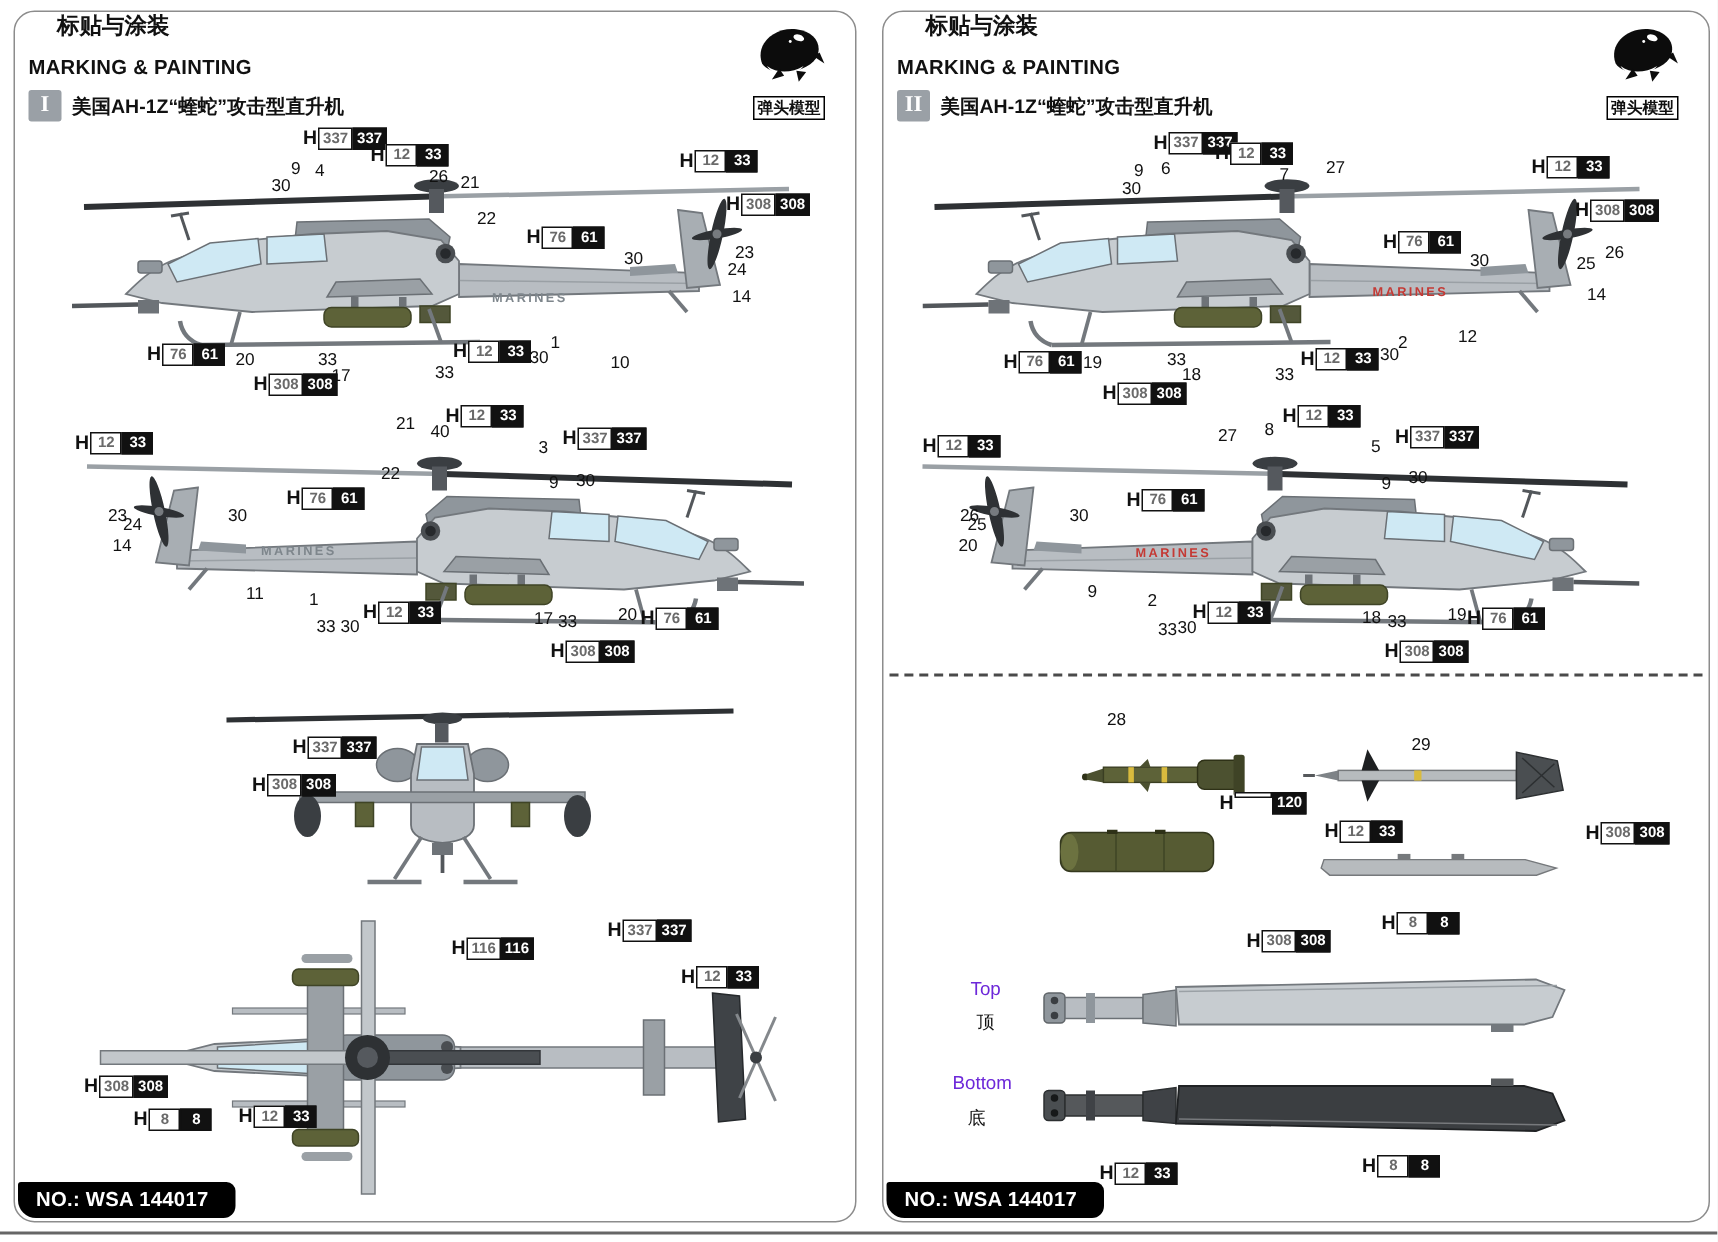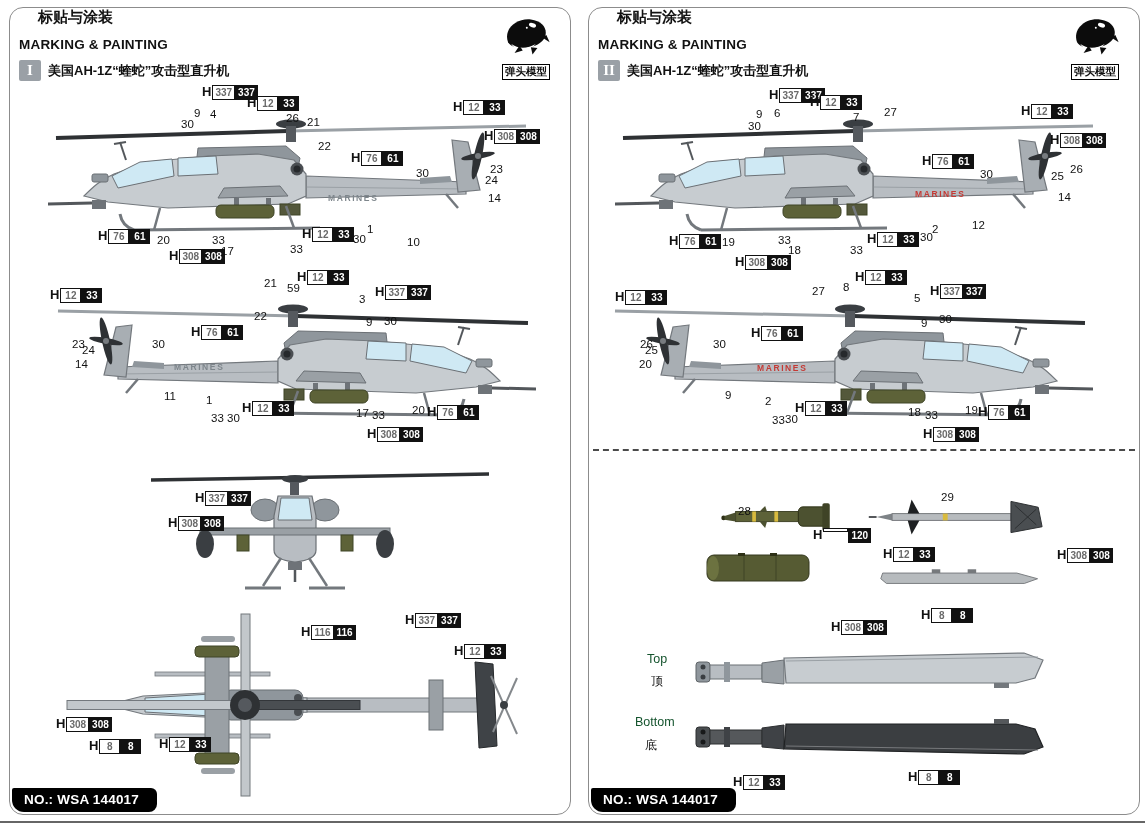--- a/index.html
+++ b/index.html
@@ -28,21 +28,21 @@
   .callout .b2{border:1.3px solid #111;background:#111;color:#fff;font-size:10px;font-weight:bold;
                line-height:11px;padding:1px 2px;min-width:15px;text-align:center;}
   .callout .b1.blank{min-width:19px;}
   .numlab{position:absolute;font-size:11.5px;color:#111;}
   .marines{position:absolute;font-size:8.5px;font-weight:bold;letter-spacing:1.6px;}
   .art{position:absolute;overflow:visible;}
   .kit-badge{position:absolute;left:2px;bottom:2px;background:#000;color:#fff;
              font-size:13.5px;font-weight:bold;letter-spacing:.2px;
              padding:4px 18px 5px 12px;border-radius:2px 6px 8px 12px;}
   .divider{position:absolute;left:4px;right:4px;top:441px;border-top:2.2px dashed #4a4a4a;}
-  .blade-lab-en{position:absolute;font-size:12.5px;color:#14532d;}
+  .blade-lab-en{position:absolute;font-size:12.5px;color:#6d28d9;}
   .blade-lab-cn{position:absolute;font-size:12px;color:#111;}
   .defs{position:absolute;width:0;height:0;overflow:hidden;}
 </style>
 </head>
 <body>
 
 <svg class="defs" aria-hidden="true">
 <defs>
   <symbol id="heli-side" viewBox="0 0 488 168">
     <line x1="8" y1="42" x2="240" y2="35" stroke="#2e3134" stroke-width="4"></line>
@@ -290,21 +290,21 @@
         </div>
         <div class="numlab" style="left: 343px; top: 225px;">30</div>
         <div class="numlab" style="left: 357px; top: 215px;">1</div>
         <div class="numlab" style="left: 397px; top: 228px;">10</div>
         <div class="callout" style="left: 287px; top: 262px;">
           <span class="h">H</span>
           <span class="b1">12</span>
           <span class="b2">33</span>
         </div>
         <div class="numlab" style="left: 254px; top: 269px;">21</div>
-        <div class="numlab" style="left: 277px; top: 274px;">59</div>
+        <div class="numlab" style="left: 277px; top: 274px;">40</div>
         <div class="callout" style="left: 365px; top: 277px;">
           <span class="h">H</span>
           <span class="b1">337</span>
           <span class="b2">337</span>
         </div>
         <div class="numlab" style="left: 349px; top: 285px;">3</div>
         <div class="callout" style="left: 40px; top: 280px;">
           <span class="h">H</span>
           <span class="b1">12</span>
           <span class="b2">33</span>
@@ -540,21 +540,21 @@
         <div class="callout" style="left: 389px; top: 397px;">
           <span class="h">H</span>
           <span class="b1">76</span>
           <span class="b2">61</span>
         </div>
         <div class="callout" style="left: 334px; top: 419px;">
           <span class="h">H</span>
           <span class="b1">308</span>
           <span class="b2">308</span>
         </div>
-        <div class="numlab" style="left: 149px; top: 497px;">28</div>
+        <div class="numlab" style="left: 149px; top: 466px;">28</div>
         <div class="numlab" style="left: 352px; top: 483px;">29</div>
         <div class="callout" style="left: 224px; top: 520px;">
           <span class="h">H</span>
           <span class="b1 blank"></span>
           <span class="b2">120</span>
         </div>
         <div class="callout" style="left: 294px; top: 539px;">
           <span class="h">H</span>
           <span class="b1">12</span>
           <span class="b2">33</span>

